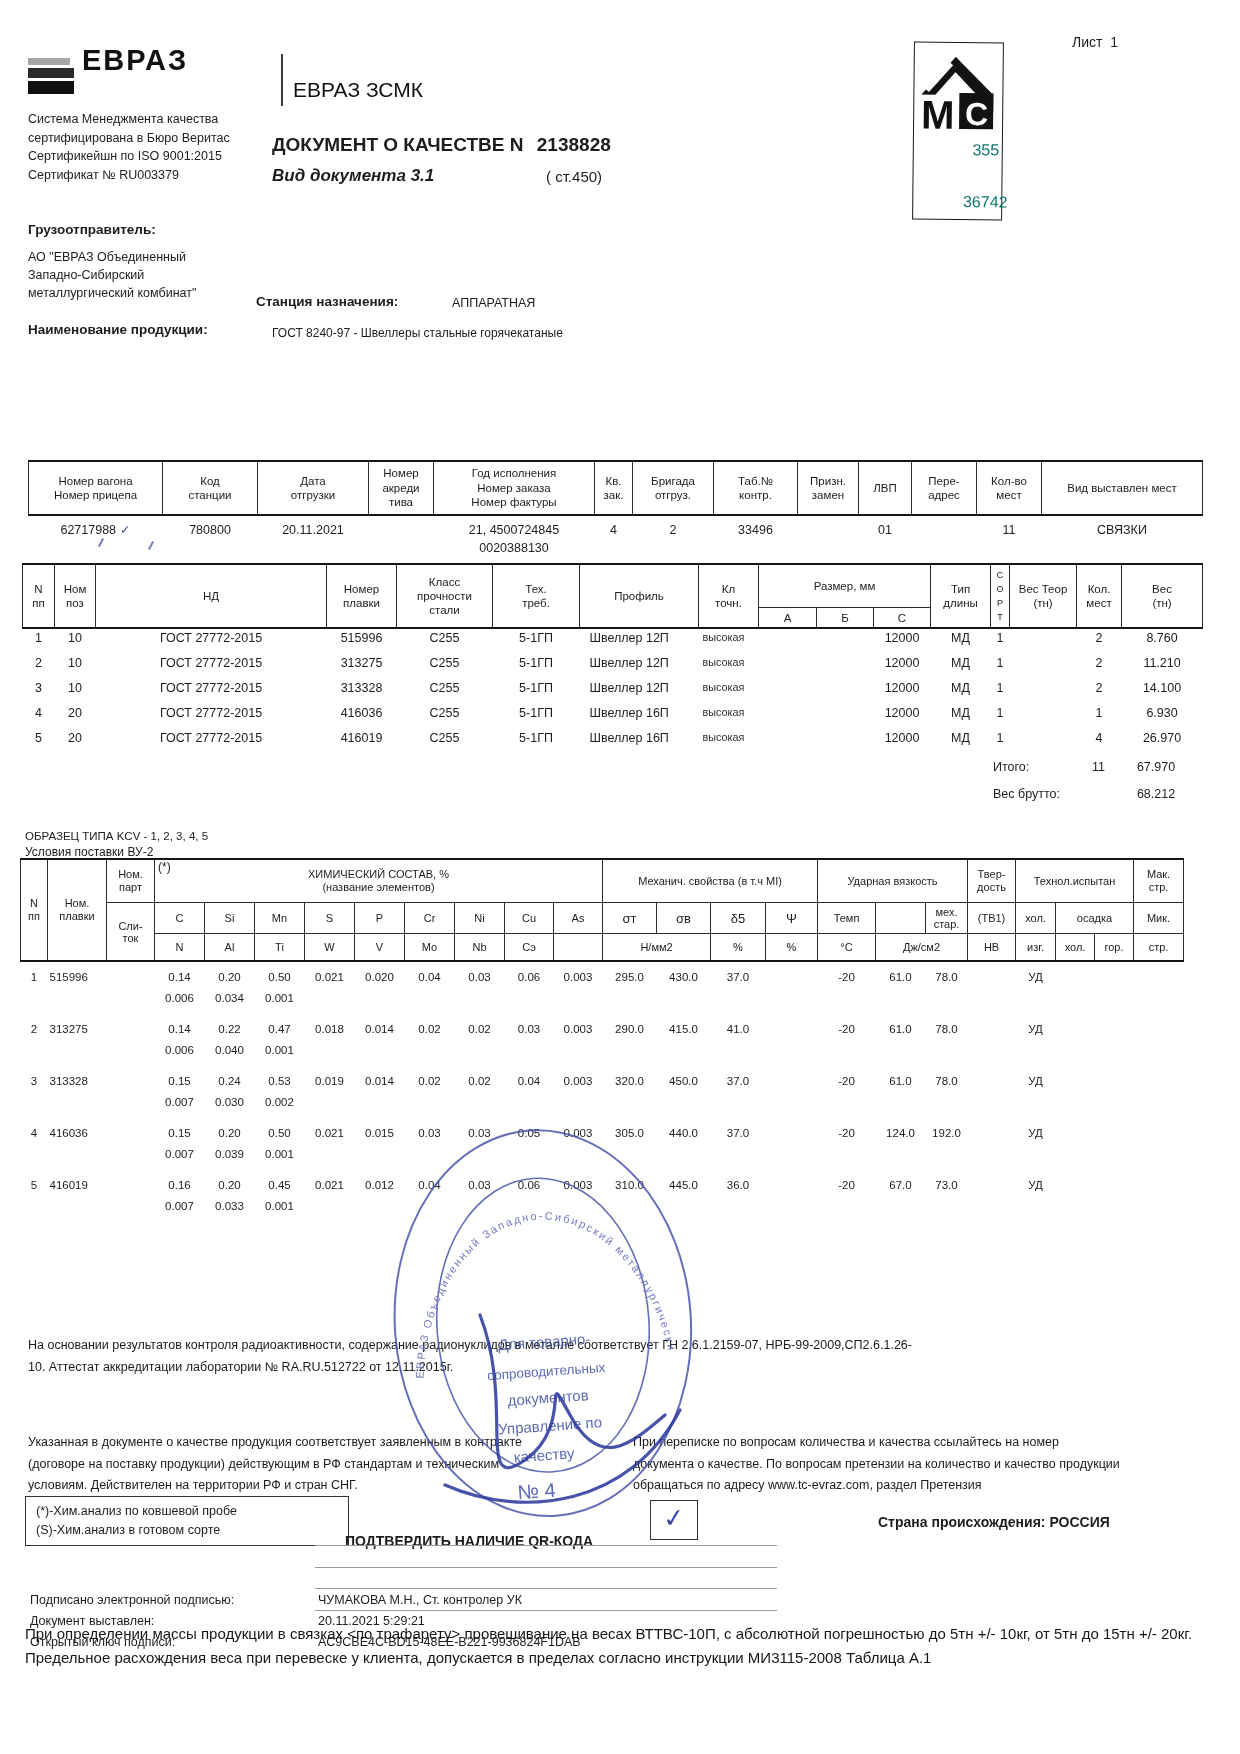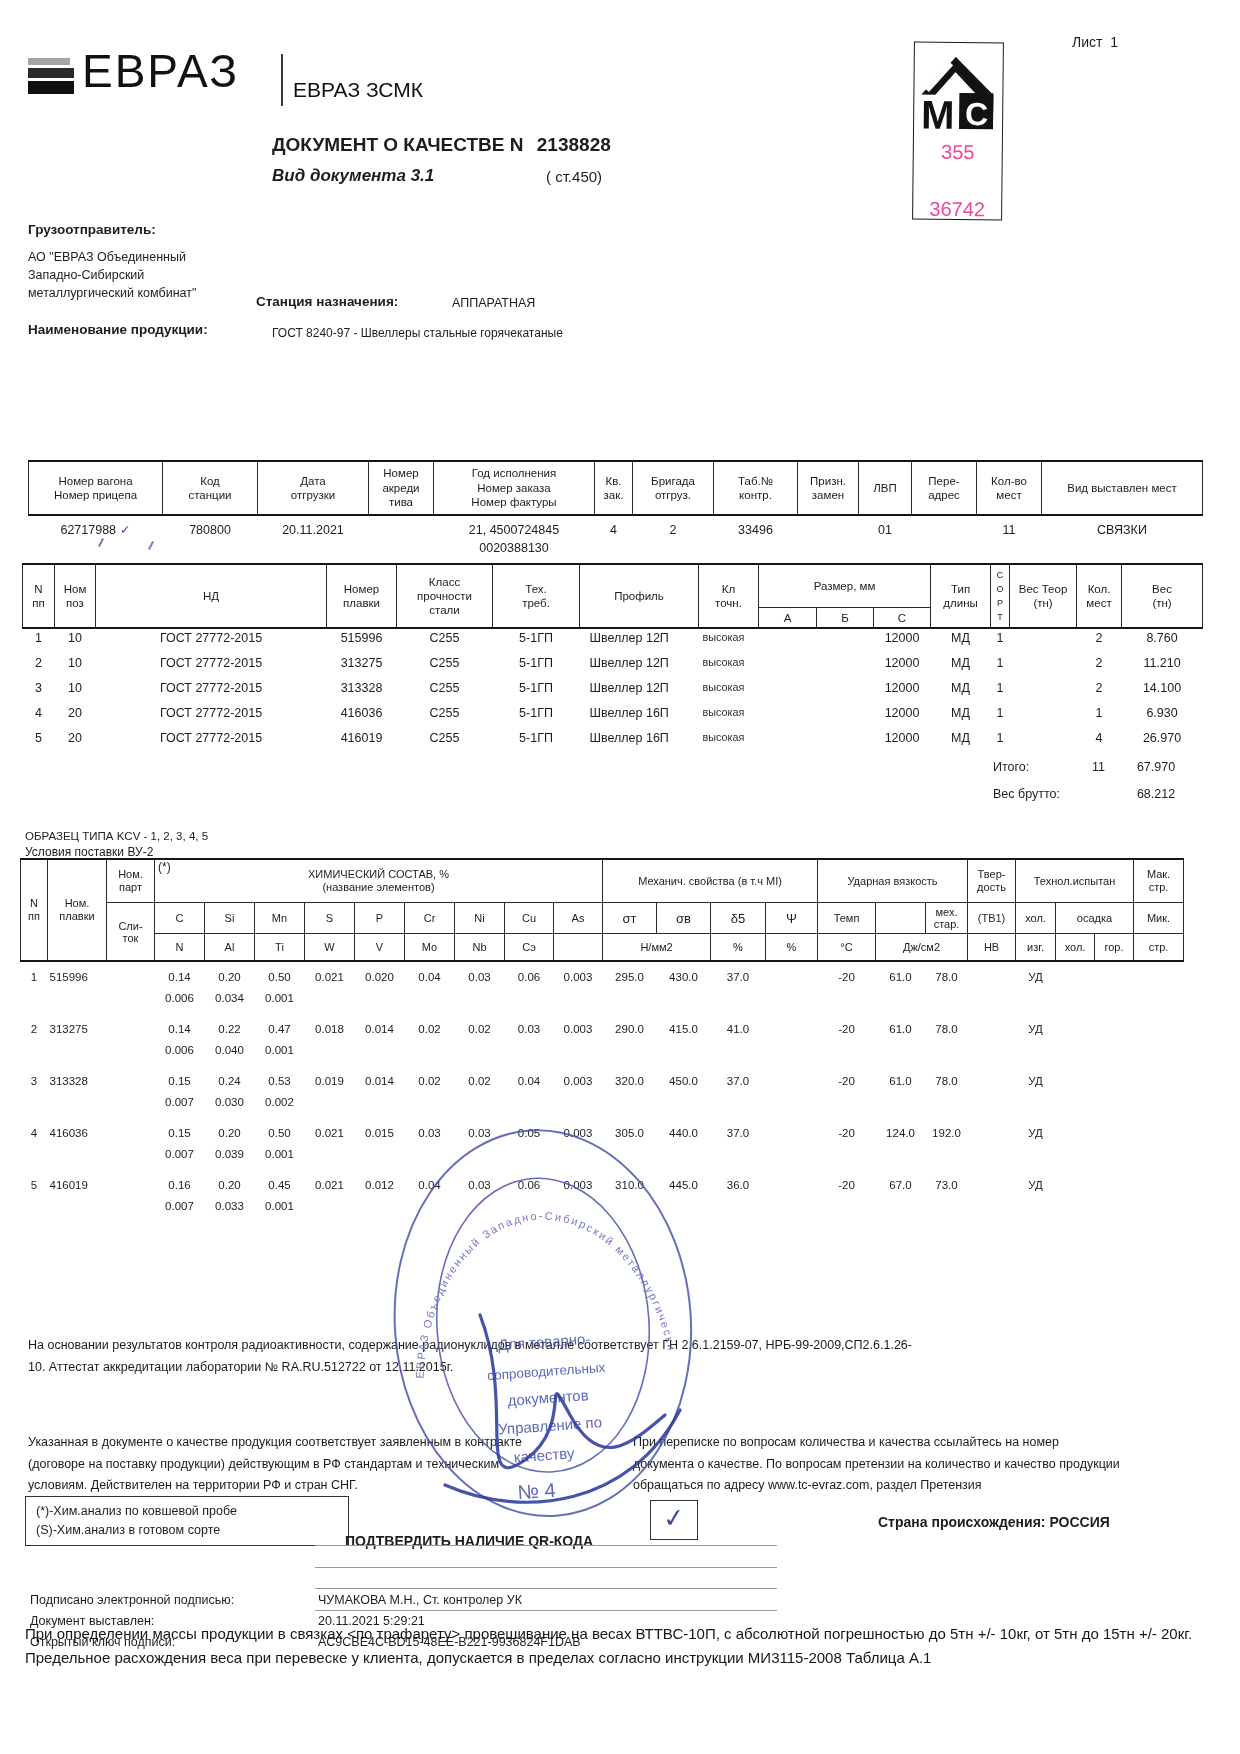--- a/index.html
+++ b/index.html
@@ -4,33 +4,33 @@
 <style>
   html,body{margin:0;padding:0;background:#ffffff;}
   .page{position:relative;width:1240px;height:1754px;background:#fff;overflow:hidden;
         font-family:"Liberation Sans",sans-serif;color:#1d1d1d;}
   .abs{position:absolute;}
   .b{font-weight:bold;}
   .pre{white-space:pre-line;}
 
   
   .bars div{margin-bottom:3px;}
-  .logo-evraz{font-size:46px;font-weight:normal;letter-spacing:2px;color:#111;}
+  .logo-evraz{font-size:29px;font-weight:bold;letter-spacing:2px;color:#111;}
   .logo-div{width:2px;height:52px;background:#3a3a3a;}
   .logo-sub{font-size:21px;color:#111;}
 
   .cert{font-size:12.5px;line-height:18.5px;color:#222;}
   .title{font-size:19px;}
   .kind{font-size:17px;}
   .small-lbl{font-size:13.5px;}
   .val{font-size:12.5px;}
 
   
   .mcbox{width:88px;height:176px;border:1.6px solid #1a1a1a;transform:rotate(.6deg);}
-  .mcnum{width:100%;text-align:center;font-size:20px;color:#ec4899;}
+  .mcnum{width:100%;text-align:center;font-size:16px;color:#0f766e;padding-left:28px;}
 
   
   table{border-collapse:collapse;table-layout:fixed;}
   th{font-weight:normal;border:1px solid #2b2b2b;padding:1px 2px;text-align:center;
      vertical-align:middle;white-space:pre-line;}
   td{padding:2px;text-align:center;vertical-align:top;}
 
   .t1{width:1174px;font-size:11.5px;border-top:2.6px solid #151515;}
   .t1 th{line-height:14.5px;height:50px;border-bottom:2.6px solid #151515;}
   .t1 td{font-size:12.5px;padding-top:5px;line-height:18px;}
@@ -77,20 +77,26 @@
 
   <div class="abs bars" style="left:28px;top:58px;">
     <div style="width:42px;height:7px;background:#a6a6a6;"></div>
     <div style="width:46px;height:10px;background:#2a2a2a;"></div>
     <div style="width:46px;height:13px;background:#0f0f0f;"></div>
   </div>
   <div class="abs logo-evraz" style="left:82px;top:44px;">ЕВРАЗ</div>
   <div class="abs logo-div" style="left:281px;top:54px;"></div>
   <div class="abs logo-sub" style="left:293px;top:78px;">ЕВРАЗ ЗСМК</div>
 
+  <div class="abs cert" style="left:28px;top:110px;">
+    <div>Система Менеджмента качества</div>
+    <div>сертифицирована в Бюро Веритас</div>
+    <div>Сертификейшн по ISO 9001:2015</div>
+    <div>Сертификат № RU003379</div>
+  </div>
 
   <div class="abs title b" style="left:272px;top:134px;">
     <span>ДОКУМЕНТ О КАЧЕСТВЕ N</span>
     <span style="margin-left:8px;">2138828</span>
   </div>
   <div class="abs kind b" style="left:272px;top:166px;font-style:italic;">Вид документа 3.1</div>
   <div class="abs" style="left:546px;top:168px;font-size:15px;">( ст.450)</div>
 
   <div class="abs mcbox" style="left:913px;top:42px;">
     <svg width="86" height="88" viewBox="0 0 86 88" style="display:block;margin:6px auto 0;">

